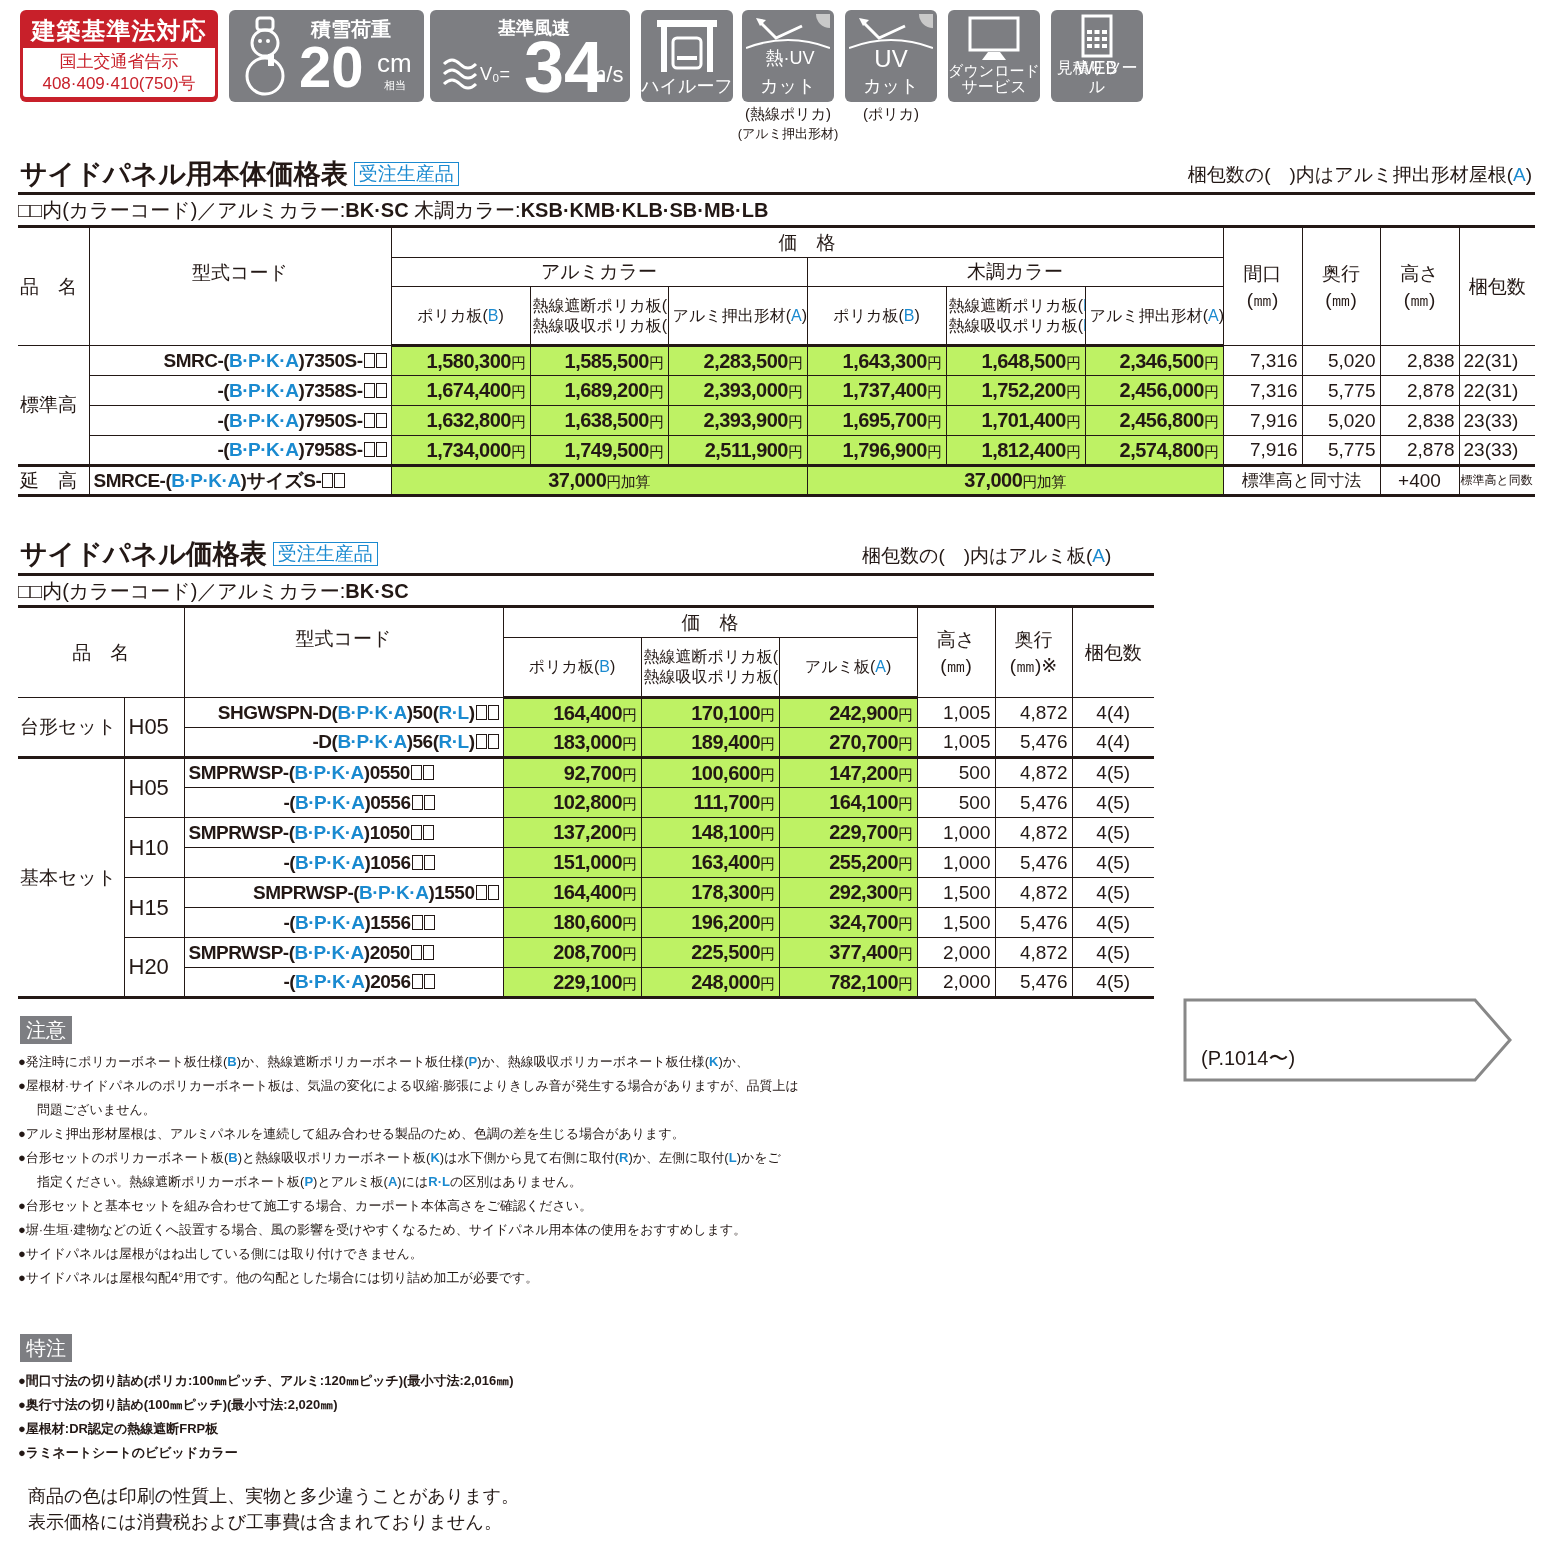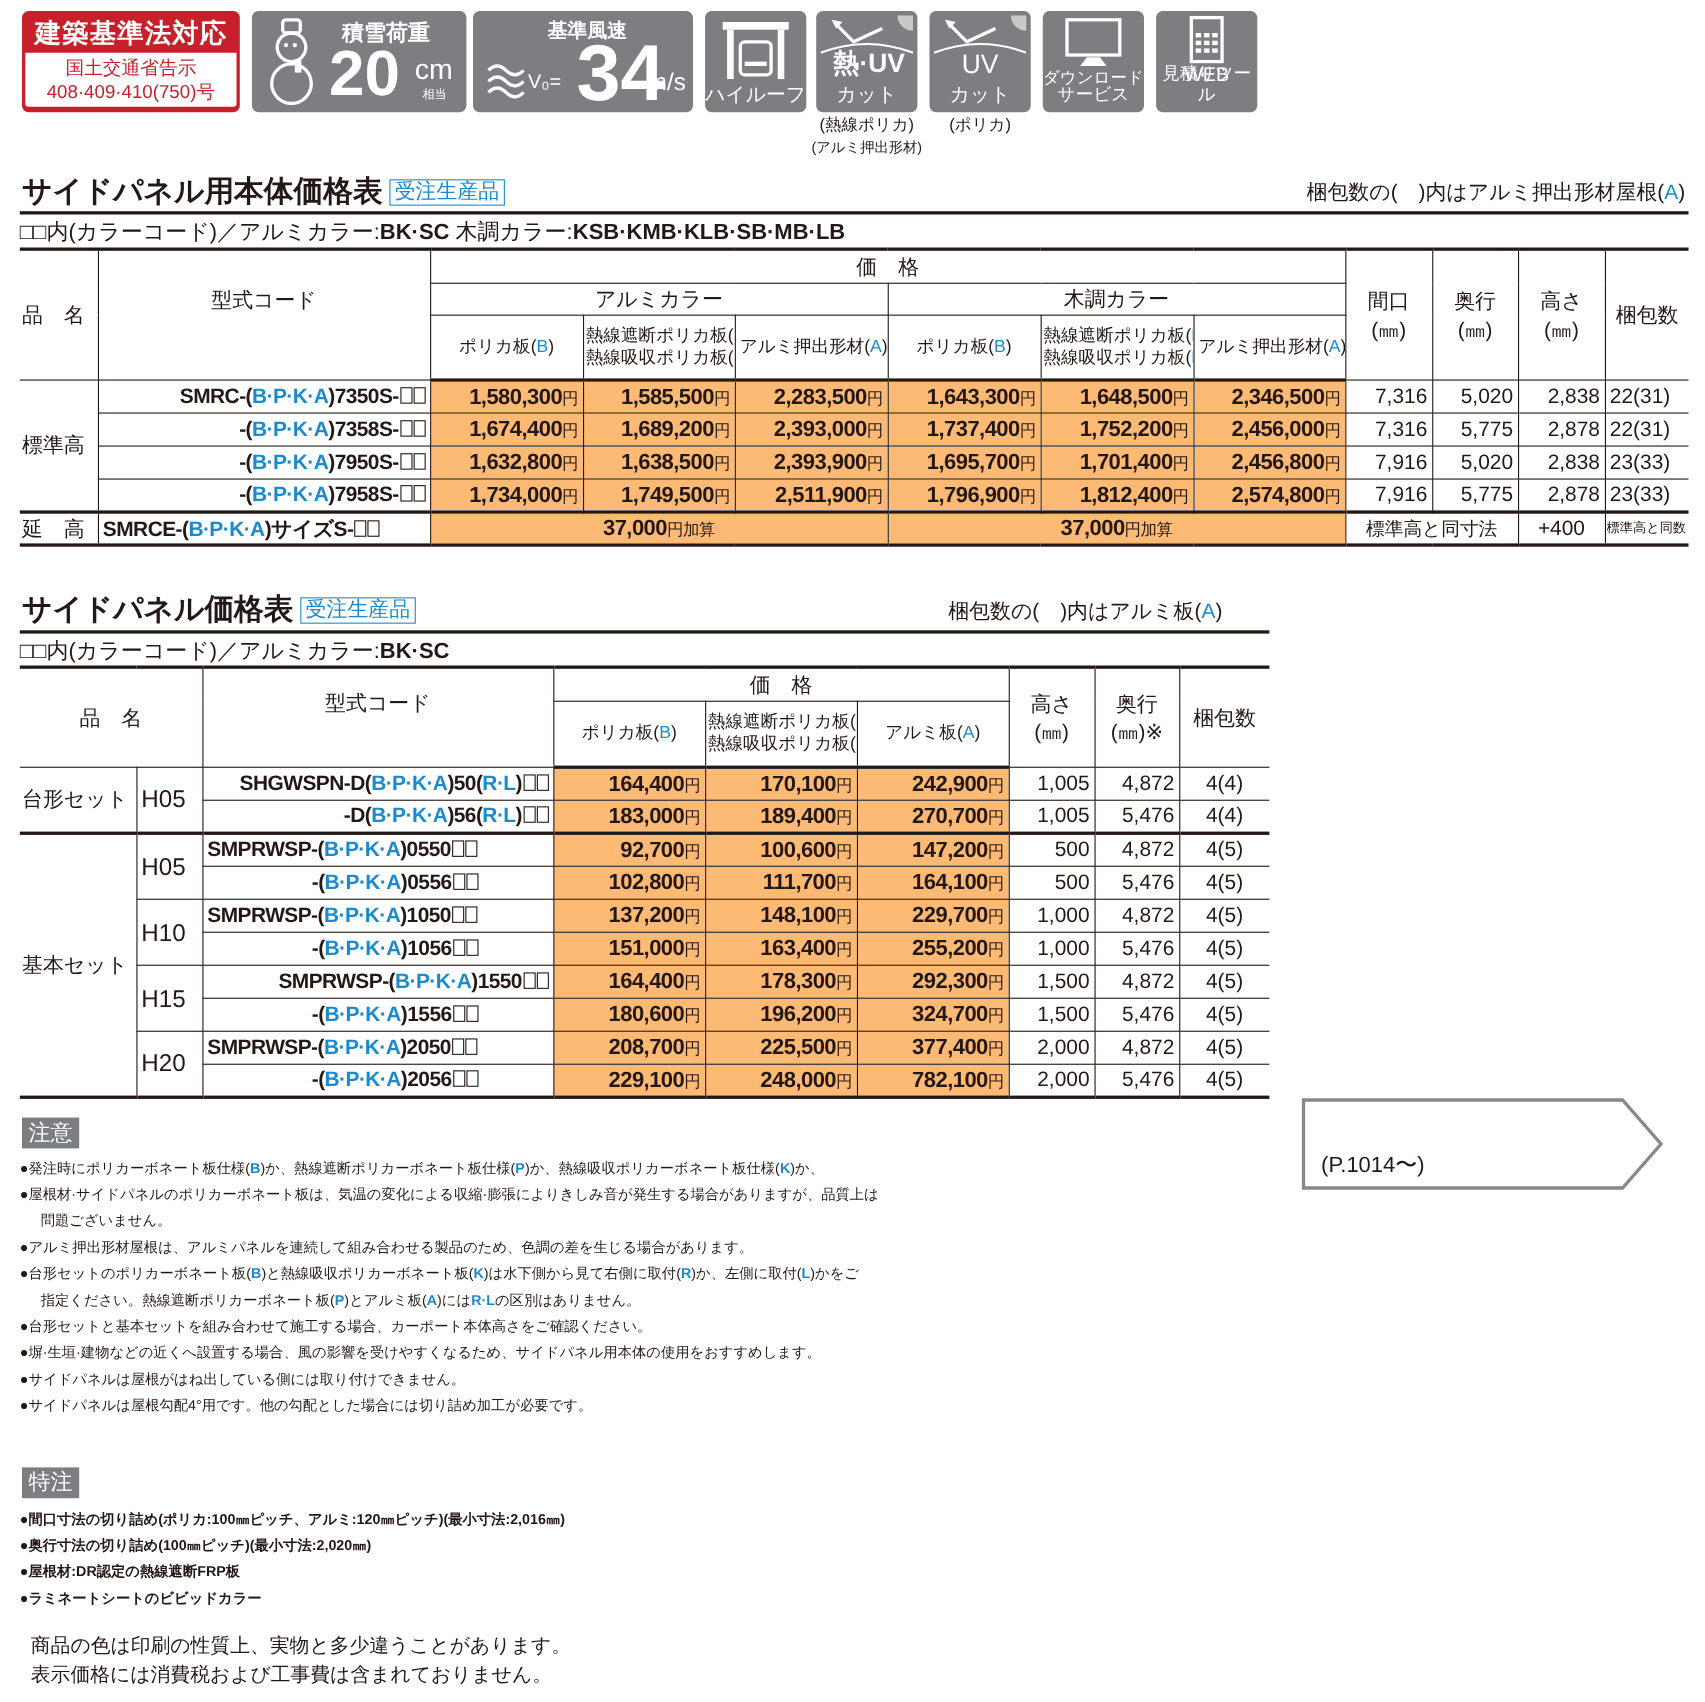--- a/index.html
+++ b/index.html
@@ -20,21 +20,21 @@
   .sec-title { font-size: 27px; font-weight: bold; letter-spacing: 0px; }
   .made-tag { display: inline-block; border: 1.5px solid #1a8ad0; color: #1a8ad0; font-size: 19px; padding: 0 4px; line-height: 22px; vertical-align: 3px; margin-left: 6px; font-weight: normal;}
   .hr { position: absolute; height: 3px; background: #231815; }
   .note-right { font-size: 19px; }
   .sub-line { font-size: 20px; }
   .sub-line b { font-weight: bold; }
   
   table { border-collapse: collapse; position: absolute; table-layout: fixed; }
   td, th { border: 1px solid #231815; font-weight: normal; font-size: 19px; padding: 0 4px; white-space: nowrap; overflow: hidden; }
   th { text-align: center; }
-  .pr { background: #fdba74; font-weight: bold; text-align: right; font-size: 20px; letter-spacing: -0.5px;}
+  .pr { background: #bef264; font-weight: bold; text-align: right; font-size: 20px; letter-spacing: -0.5px;}
   .yen { font-weight: normal; font-size: 15px; }
   .num { text-align: right; font-size: 19px; }
   .code { text-align: right; font-weight: bold; font-size: 19px; letter-spacing: -0.5px;}
   .sq { display:inline-block; width: 11px; height: 15px; border: 1px solid #231815; vertical-align: -1px; margin-left: 1px;}
   .small-h { font-size: 16px; line-height: 20px; }
   .noborder-l { border-left: none; }
   .noborder-r { border-right: none; }
   .thickb td, .thickb th { border-bottom: 3px solid #231815; }
   .thickt td, .thickt th { border-top: 3px solid #231815; }
   .lab-box { position: absolute; background: #7d7e82; color: #fff; font-size: 20px; padding: 2px 6px; line-height: 24px; }
@@ -92,21 +92,21 @@
   <div class="lbl">ハイルーフ</div>
 </div>
 
 <div class="ico" style="left:742px">
   <svg class="abs" style="left:4px;top:4px" width="84" height="36" viewBox="0 0 84 36">
     <path d="M0 34 Q42 18 84 34" fill="none" stroke="#fff" stroke-width="2"></path>
     <path d="M14 8 L30 24 L56 12" fill="none" stroke="#fff" stroke-width="3"></path>
     <path d="M10 4 L20 6 L14 12 Z" fill="#fff"></path>
     <circle cx="84" cy="0" r="14" fill="#c9c9c9"></circle>
   </svg>
-  <div class="abs" style="left:4px;right:0;top:36px;font-size:24px;line-height:24px;font-weight:bold;">熱·UV</div>
+  <div class="abs" style="left:4px;right:0;top:36px;font-size:18px;line-height:24px;">熱·UV</div>
   <div class="lbl">カット</div>
 </div>
 <div class="ico-sub" style="left:736px;top:104px;width:104px;">
   <div>(熱線ポリカ)</div>
   <div style="font-size:13px">(アルミ押出形材)</div>
 </div>
 
 <div class="ico" style="left:845px">
   <svg class="abs" style="left:4px;top:4px" width="84" height="36" viewBox="0 0 84 36">
     <path d="M0 34 Q42 18 84 34" fill="none" stroke="#fff" stroke-width="2"></path>

